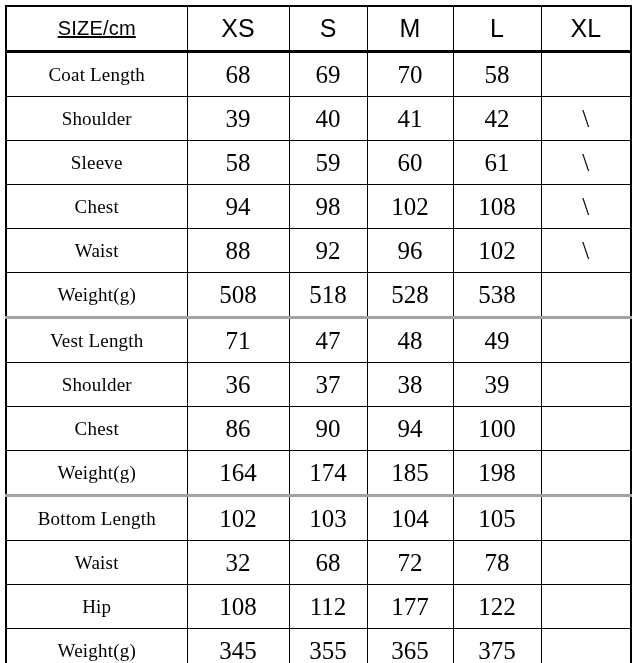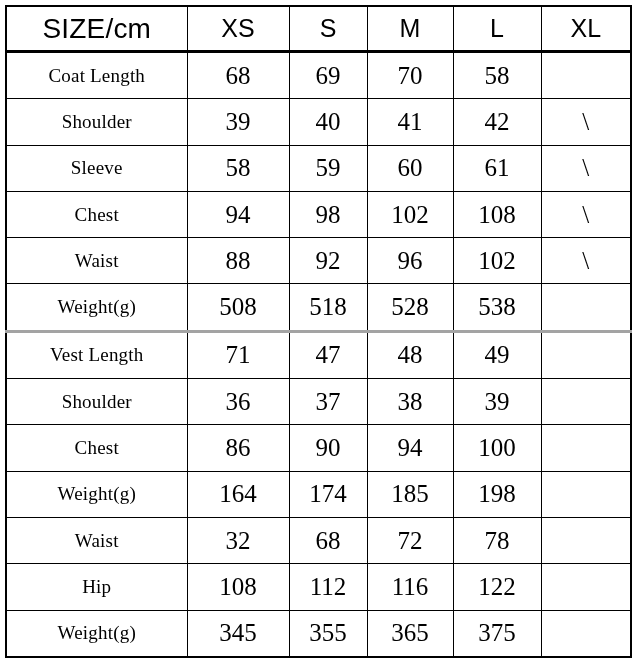--- a/index.html
+++ b/index.html
@@ -63,21 +63,22 @@
     font-size: 25px;
   }
 
   
   tr.header-row th {
     font-family: "Liberation Sans", sans-serif;
     font-size: 25px;
     border-bottom: 3px solid #000000;
   }
   tr.header-row th.cell-label {
-    font-size: 28px;
+    font-size: 20px;
+    text-decoration: underline;
   }
 
   
   tr.section-start > td {
     border-top: 3px solid #a3a3a3;
   }
 
   .empty-cell { font-size: 0; line-height: 0; }
 </style>
 </head>
@@ -177,33 +178,41 @@
           <td class="cell-value empty-cell"></td>
         </tr>
         <tr>
           <td class="cell-label">Weight(g)</td>
           <td class="cell-value">164</td>
           <td class="cell-value">174</td>
           <td class="cell-value">185</td>
           <td class="cell-value">198</td>
           <td class="cell-value empty-cell"></td>
         </tr>
+        <tr class="section-start">
+          <td class="cell-label">Bottom Length</td>
+          <td class="cell-value">102</td>
+          <td class="cell-value">103</td>
+          <td class="cell-value">104</td>
+          <td class="cell-value">105</td>
+          <td class="cell-value empty-cell"></td>
+        </tr>
         <tr>
           <td class="cell-label">Waist</td>
           <td class="cell-value">32</td>
           <td class="cell-value">68</td>
           <td class="cell-value">72</td>
           <td class="cell-value">78</td>
           <td class="cell-value empty-cell"></td>
         </tr>
         <tr>
           <td class="cell-label">Hip</td>
           <td class="cell-value">108</td>
           <td class="cell-value">112</td>
-          <td class="cell-value">116</td>
+          <td class="cell-value">177</td>
           <td class="cell-value">122</td>
           <td class="cell-value empty-cell"></td>
         </tr>
         <tr>
           <td class="cell-label">Weight(g)</td>
           <td class="cell-value">345</td>
           <td class="cell-value">355</td>
           <td class="cell-value">365</td>
           <td class="cell-value">375</td>
           <td class="cell-value empty-cell"></td>

